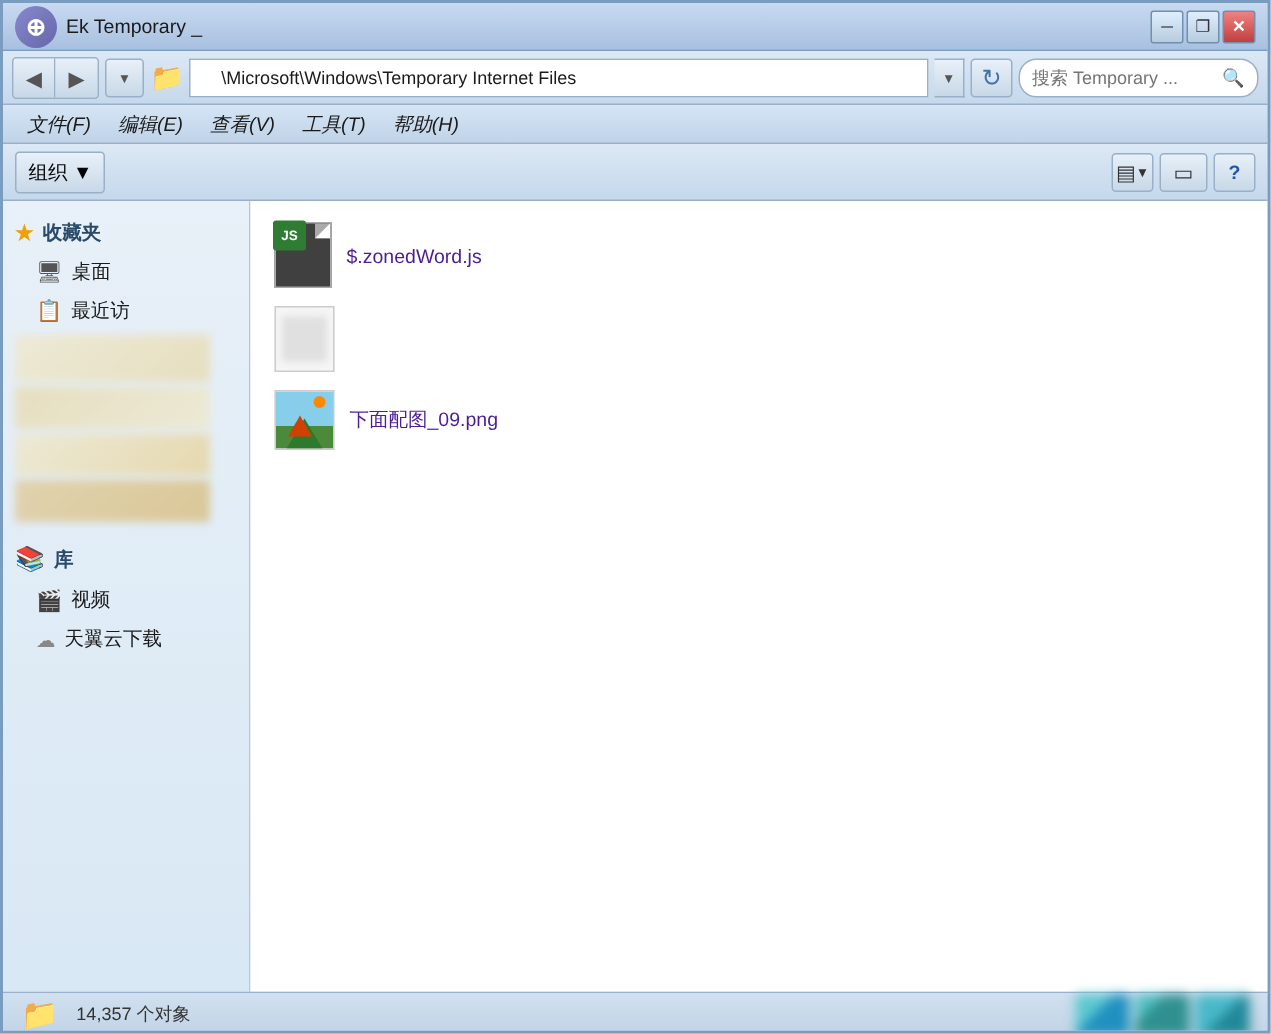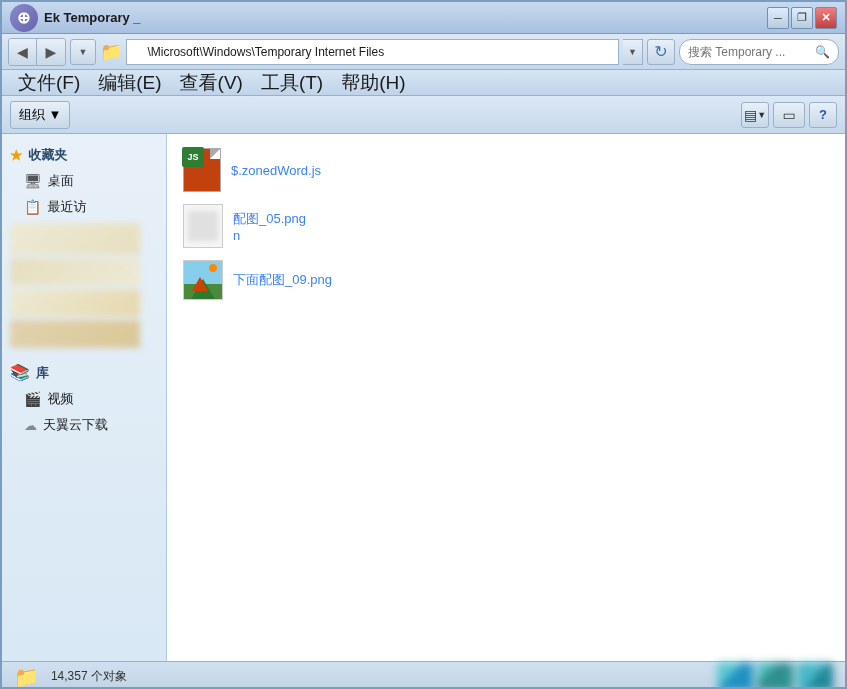--- a/index.html
+++ b/index.html
@@ -140,24 +140,25 @@
       height: 26px;
       background: linear-gradient(to bottom, #d5e5f5, #c0d3e8);
       display: flex;
       align-items: center;
       padding: 0 8px;
       gap: 2px;
       border-bottom: 1px solid #9ab0c8;
     }
     .menu-item {
       padding: 3px 8px;
-      font-size: 19px;
+      font-size: 13px;
       color: #1a1a1a;
       cursor: pointer;
       border-radius: 2px;
+      font-style: italic;
     }
 
     
     .toolbar {
       height: 38px;
       background: linear-gradient(to bottom, #dce8f5, #c5d8ec);
       display: flex;
       align-items: center;
       padding: 0 8px;
       border-bottom: 1px solid #9ab0c8;
@@ -317,21 +318,21 @@
       position: absolute;
       top: 3px;
       right: 5px;
       width: 8px;
       height: 8px;
       background: #ff8800;
       border-radius: 50%;
     }
     .file-name {
       font-size: 13px;
-      color: #3b82f6;
+      color: #4c1d95;
     }
 
     
     .blurred-item {
       filter: blur(3px);
       opacity: 0.7;
     }
 
     
     .status-bar {
@@ -373,21 +374,21 @@
       white-space: nowrap;
       overflow: hidden;
     }
   </style>
 </head>
 <body>
 
 <div class="title-bar">
   <div class="title-bar-left">
     <div style="width:28px;height:28px;background:linear-gradient(135deg,#8888cc,#6666aa);border-radius:50%;display:flex;align-items:center;justify-content:center;color:white;font-size:16px;font-weight:bold;">⊕</div>
-    <span style="font-size:13px;color:#1a1a1a;font-weight:700;">Ek Temporary _</span>
+    <span style="font-size:13px;color:#1a1a1a;font-weight:400;">Ek Temporary _</span>
   </div>
   <div class="title-bar-buttons">
     <div class="title-btn">─</div>
     <div class="title-btn">❐</div>
     <div class="title-btn close-btn">✕</div>
   </div>
 </div>
 
 <div class="address-bar">
   <div class="nav-back-forward">
@@ -472,35 +473,33 @@
     <div class="sidebar-item">
       <span style="font-size:13px;color:#888;">☁</span>
       <span>天翼云下载</span>
     </div>
   </div>
 
   <div class="file-list">
 
     <div class="file-item">
       <div style="position:relative;flex-shrink:0;">
-        <div style="width:38px;height:44px;background:#c2410c;border:1px solid #aaa;position:relative;display:flex;align-items:flex-end;justify-content:center;padding-bottom:4px;">
+        <div style="width:38px;height:44px;background:#404040;border:1px solid #aaa;position:relative;display:flex;align-items:flex-end;justify-content:center;padding-bottom:4px;">
           <div style="position:absolute;top:0;right:0;width:10px;height:10px;background:#aaa;"></div>
           <div style="position:absolute;top:0;right:0;width:10px;height:10px;background:white;clip-path:polygon(100% 0,0 100%,100% 100%);"></div>
           <div style="position:absolute;top:-2px;left:-2px;width:22px;height:20px;background:#2e7d32;color:white;font-size:9px;font-weight:bold;display:flex;align-items:center;justify-content:center;border-radius:2px;z-index:1;">JS</div>
         </div>
       </div>
       <span class="file-name">$.zonedWord.js</span>
     </div>
 
     <div class="file-item">
       <div style="width:40px;height:44px;background:#f5f5f5;border:1px solid #ccc;flex-shrink:0;position:relative;display:flex;align-items:center;justify-content:center;">
         <div style="width:30px;height:30px;background:#e0e0e0;border-radius:2px;filter:blur(2px);"></div>
       </div>
-      <span class="file-name" style="white-space:pre-line;">配图_05.png
-n</span>
     </div>
 
 
     <div class="file-item">
       <div class="file-icon-img">
         <div class="img-preview">
           <div class="sun"></div>
           <div class="mountain"></div>
           <div class="mountain-orange"></div>
         </div>

